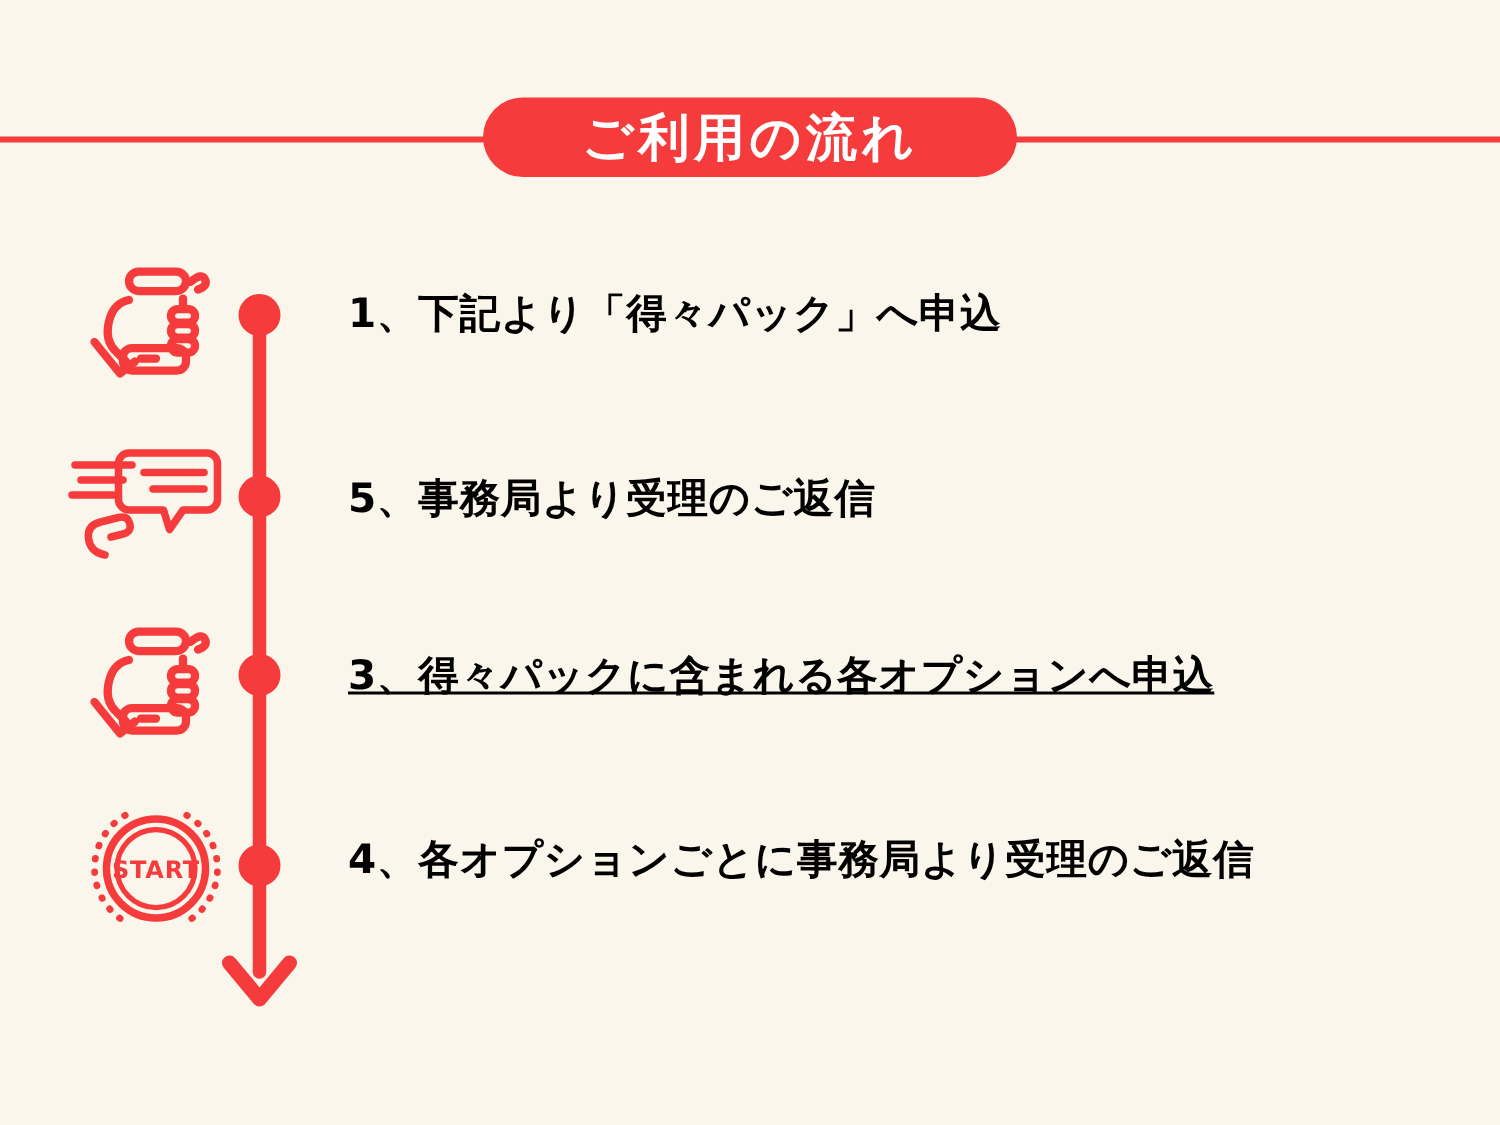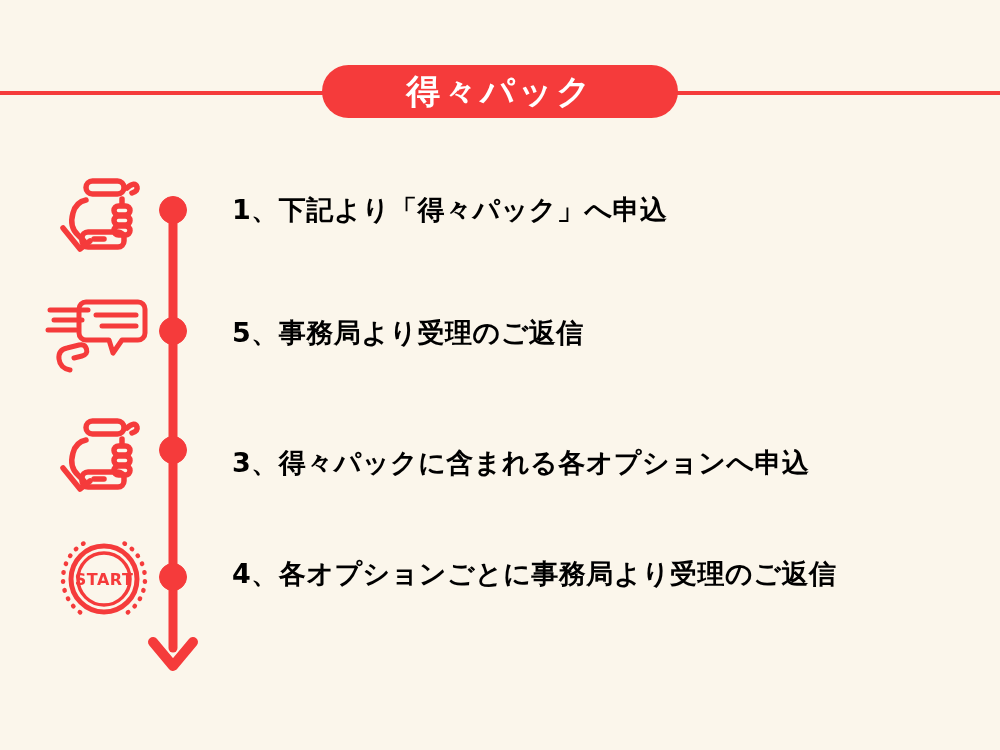--- a/index.html
+++ b/index.html
@@ -32,36 +32,36 @@
   .icon-3{left:52px;top:406px;}
   .icon-4{left:56px;top:531px;}
   
   .step-text{
     position:absolute;
     color:#000000;font-size:27px;font-weight:700;
     line-height:36px;white-space:nowrap;letter-spacing:0.5px;
   }
   .t1{left:232px;top:192px;}
   .t2{left:232px;top:315px;}
-  .t3{left:232px;top:445px;}
+  .t3{left:232px;top:433px;text-decoration:underline;}
   .t4{left:232px;top:556px;text-align:right;}
   .t4b{left:287px;top:595px;}
   .badge-label{
     font-family:"DejaVu Sans","Liberation Sans",sans-serif;
     letter-spacing:0.5px;
   }
 </style>
 </head>
 <body>
 
 <div class="canvas">
 
   <div class="divider"></div>
   <div class="title-pill">
-    <span>得々パック</span>
+    <span>ご利用の流れ</span>
   </div>
 
   <svg class="timeline" width="80" height="500" viewBox="0 0 80 500">
     <g stroke="#F53B3B" fill="#F53B3B">
       <line x1="36" y1="20" x2="36" y2="458" stroke-width="9" stroke-linecap="round"></line>
       <circle cx="36" cy="20" r="13.5"></circle>
       <circle cx="36" cy="141" r="13.5"></circle>
       <circle cx="36" cy="260" r="13.5"></circle>
       <circle cx="36" cy="387" r="13.5"></circle>
       <polyline points="16,452 36,476 56,452" fill="none" stroke-width="10" stroke-linecap="round" stroke-linejoin="round"></polyline>

